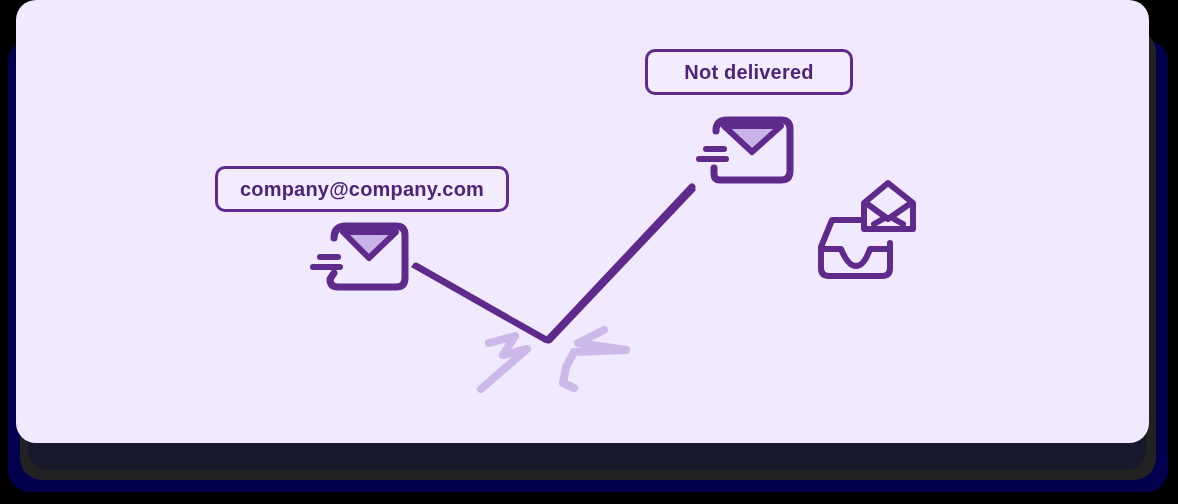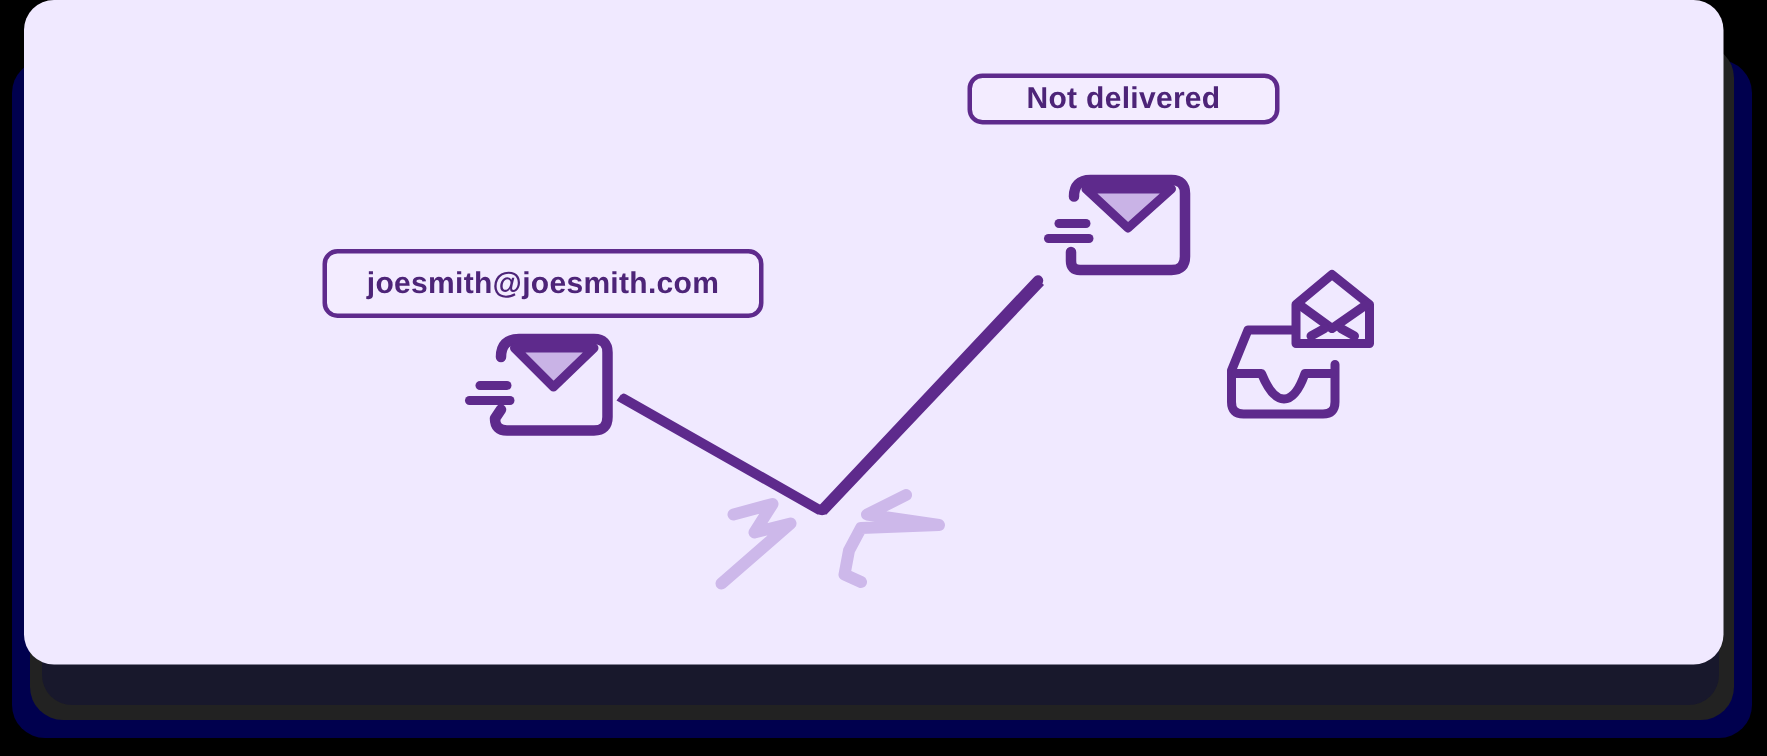--- a/index.html
+++ b/index.html
@@ -49,15 +49,15 @@
     <g fill="none" stroke="#5e2a8c" stroke-width="6" stroke-linejoin="round" stroke-linecap="round">
       <path d="M868,220 L832,220 L821,247 L821,268 Q821,276 829,276 L882,276 Q890,276 890,268 L890,243"></path>
       <path d="M824,249 L841,249 Q848,266 856,266 Q864,266 870,249 L888,249"></path>
       <path d="M864,203 L888,183 L913,203 L913,229 L864,229 Z" fill="#f0e9ff"></path>
       <path d="M866,203 L888,219 L911,203"></path>
       <line x1="874" y1="224" x2="883" y2="219"></line>
       <line x1="903" y1="224" x2="894" y2="219"></line>
     </g>
   </svg>
 
-  <div class="label" style="left:199px;top:166px;width:294px;height:46px;">joesmith@joesmith.com</div>
-  <div class="label" style="left:629px;top:49px;width:208px;height:34px;">Not delivered</div>
+  <div class="label" style="left:199px;top:166px;width:294px;height:46px;">company@company.com</div>
+  <div class="label" style="left:629px;top:49px;width:208px;height:46px;">Not delivered</div>
 </div>
 
 </body></html>

